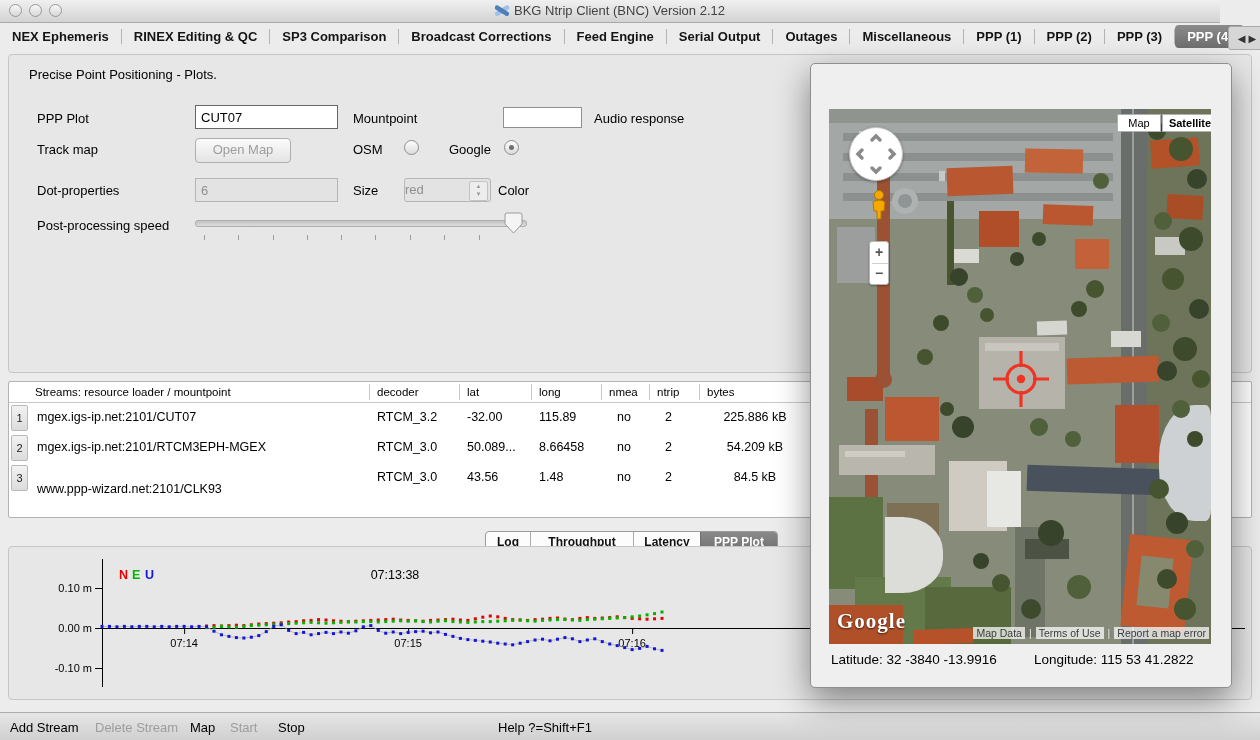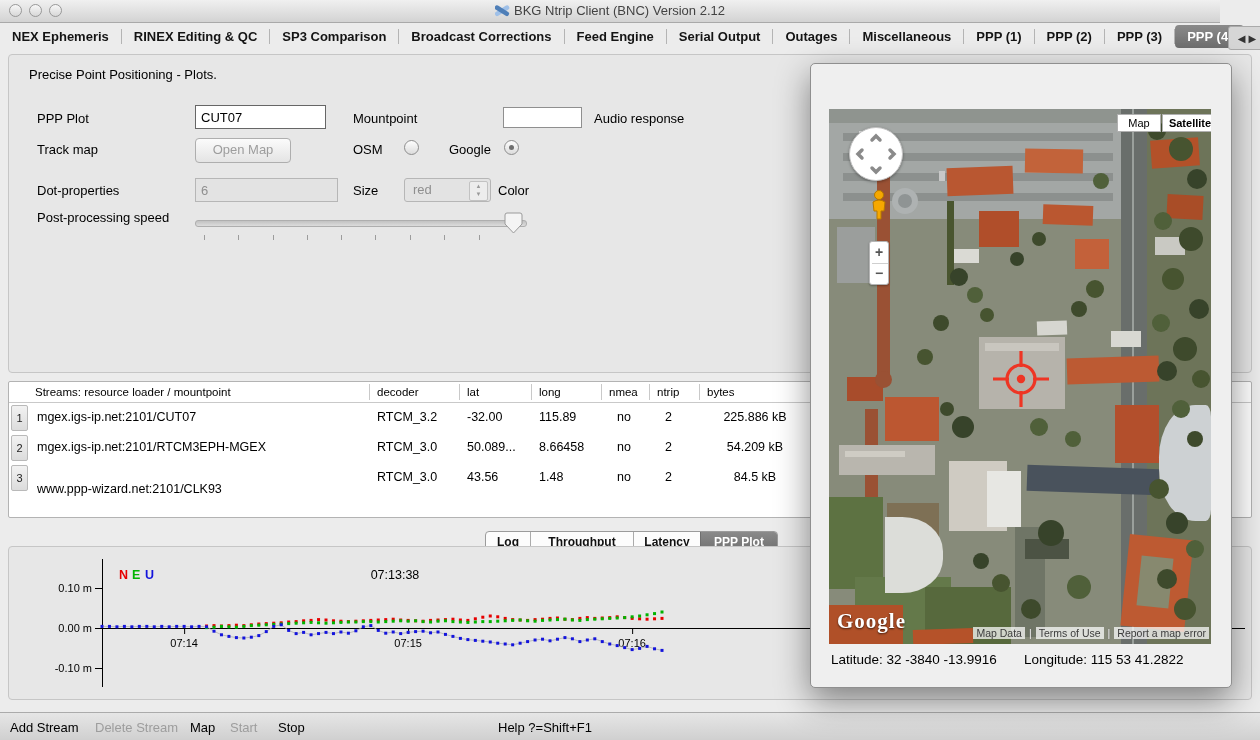--- a/index.html
+++ b/index.html
@@ -25,21 +25,21 @@
   #form-panel{left:8px;top:54px;width:1244px;height:319px;}
   .lbl{font-size:13px;color:#000;white-space:nowrap;}
   .input{background:#fff;border:1px solid #8f8f8f;box-sizing:border-box;font-size:13px;padding:2px 5px;color:#000;}
   .input.dis{background:#e3e3e3;border-color:#b6b6b6;color:#8f8f8f;}
   #openmap-btn{width:94px;height:23px;border:1px solid #aeaeae;border-radius:4px;
     background:linear-gradient(#fbfbfb,#e4e4e4);color:#9d9d9d;font-size:13px;text-align:center;line-height:21px;}
   .radio{width:15px;height:15px;border-radius:50%;border:1px solid #8d8d8d;box-sizing:border-box;
     background:linear-gradient(#fdfdfd,#dcdcdc);}
   .radio .dot{position:absolute;left:4px;top:4px;width:5px;height:5px;border-radius:50%;background:#6f6f6f;}
   #color-select{width:87px;height:24px;border:1px solid #b6b6b6;border-radius:3px;background:#e3e3e3;
-    font-size:13px;color:#8f8f8f;line-height:22px;padding-left:8px;box-sizing:border-box;}
+    font-size:13px;color:#8f8f8f;line-height:22px;box-sizing:border-box;}
   #color-select .spin{position:absolute;right:2px;top:2px;width:17px;height:18px;background:#ededed;border:1px solid #c2c2c2;
     border-radius:2px;font-size:6px;color:#9a9a9a;text-align:center;line-height:8px;}
   #slider-groove{height:5px;border-radius:3px;background:linear-gradient(#c2c2c2,#dcdcdc);border:1px solid #aeaeae;}
   .slider-tick{width:1px;height:5px;background:#9c9c9c;}
   
   #table-panel{left:8px;top:381px;width:1244px;height:137px;background:#fff;border:1px solid #b3b3b3;
     border-radius:2px;box-sizing:border-box;}
   .th{font-size:11.5px;color:#000;top:4px;}
   .colsep{top:2px;width:1px;height:16px;background:#c9c9c9;}
   #thead-line{left:0;top:20px;width:100%;height:1px;background:#c9c9c9;}
@@ -72,21 +72,21 @@
   #zoom-strip{left:40px;top:132px;width:20px;height:44px;background:#fff;border:1px solid #b5b5b5;border-radius:3px;
     box-sizing:border-box;box-shadow:0 1px 2px rgba(0,0,0,.3);}
   .zoom-btn{width:100%;height:21px;text-align:center;font-size:14px;font-weight:bold;color:#555;line-height:20px;}
   #zoom-sep{left:2px;top:21px;width:16px;height:1px;background:#cfcfcf;position:absolute;}
   #google-logo{left:8px;top:500px;font-family:"Liberation Serif",serif;font-weight:bold;font-size:21px;color:#fff;
     text-shadow:0 1px 2px rgba(0,0,0,.7);letter-spacing:1px;}
   #attribution{right:2px;top:518px;display:flex;gap:4px;align-items:center;font-size:10.5px;color:#3c3c3c;}
   #attribution span{background:rgba(255,255,255,.72);padding:0 3px;}
   #attribution i{color:#eee;font-style:normal;text-shadow:0 0 2px #666;}
   #latlon{left:20px;top:588px;font-size:13.5px;color:#000;width:390px;}
-  #latlon span+span{margin-left:27px;}
+  #latlon span+span{margin-left:37px;}
 </style>
 </head>
 <body>
 
 <div class="abs" id="titlebar">
   <div class="abs tl" style="left:9px"></div>
   <div class="abs tl" style="left:29px"></div>
   <div class="abs tl" style="left:49px"></div>
   <div class="abs" id="title-text">
     <svg width="15" height="13">
@@ -125,21 +125,21 @@
   </div>
 <div class="abs" id="tabscroll">
   <span>◀</span>
   <span>▶</span>
 </div>
 
 <div class="abs panel" id="form-panel">
   <div class="abs lbl" style="left:20px;top:12px">Precise Point Positioning - Plots.</div>
 
   <div class="abs lbl" style="left:28px;top:56px">PPP Plot</div>
-  <input class="abs input" style="left: 186px; top: 50px; width: 131px; height: 24px; border-color: rgb(102, 102, 102);" value="CUT07">
+  <input class="abs input" style="left: 186px; top: 50px; width: 143px; height: 24px; border-color: rgb(102, 102, 102);" value="CUT07">
   <div class="abs lbl" style="left:344px;top:56px">Mountpoint</div>
   <input class="abs input" style="left: 494px; top: 52px; width: 79px; height: 21px;" value="">
   <div class="abs lbl" style="left:585px;top:56px">Audio response</div>
 
   <div class="abs lbl" style="left:28px;top:87px">Track map</div>
   <div class="abs" id="openmap-btn" style="left:186px;top:83px">Open Map</div>
   <div class="abs lbl" style="left:344px;top:87px">OSM</div>
   <div class="abs radio" style="left:395px;top:85px"></div>
   <div class="abs lbl" style="left:440px;top:87px">Google</div>
   <div class="abs radio" style="left:495px;top:85px">
@@ -148,21 +148,21 @@
 
   <div class="abs lbl" style="left:28px;top:128px">Dot-properties</div>
   <input class="abs input dis" style="left: 186px; top: 123px; width: 143px; height: 24px;" value="6">
   <div class="abs lbl" style="left:344px;top:128px">Size</div>
   <div class="abs" id="color-select" style="left:395px;top:123px">
     <span>red</span>
     <span class="spin">▲<br>▼</span>
   </div>
   <div class="abs lbl" style="left:489px;top:128px">Color</div>
 
-  <div class="abs lbl" style="left:28px;top:155px">Post-processing speed</div>
+  <div class="abs lbl" style="left:28px;top:163px">Post-processing speed</div>
   <div class="abs" id="slider-groove" style="left:186px;top:165px;width:330px"></div>
   <div class="abs" id="slider-ticks">
       <div class="abs slider-tick" style="left: 195px; top: 180px;"></div>
       <div class="abs slider-tick" style="left: 229px; top: 180px;"></div>
       <div class="abs slider-tick" style="left: 264px; top: 180px;"></div>
       <div class="abs slider-tick" style="left: 298px; top: 180px;"></div>
       <div class="abs slider-tick" style="left: 332px; top: 180px;"></div>
       <div class="abs slider-tick" style="left: 366px; top: 180px;"></div>
       <div class="abs slider-tick" style="left: 401px; top: 180px;"></div>
       <div class="abs slider-tick" style="left: 435px; top: 180px;"></div>

